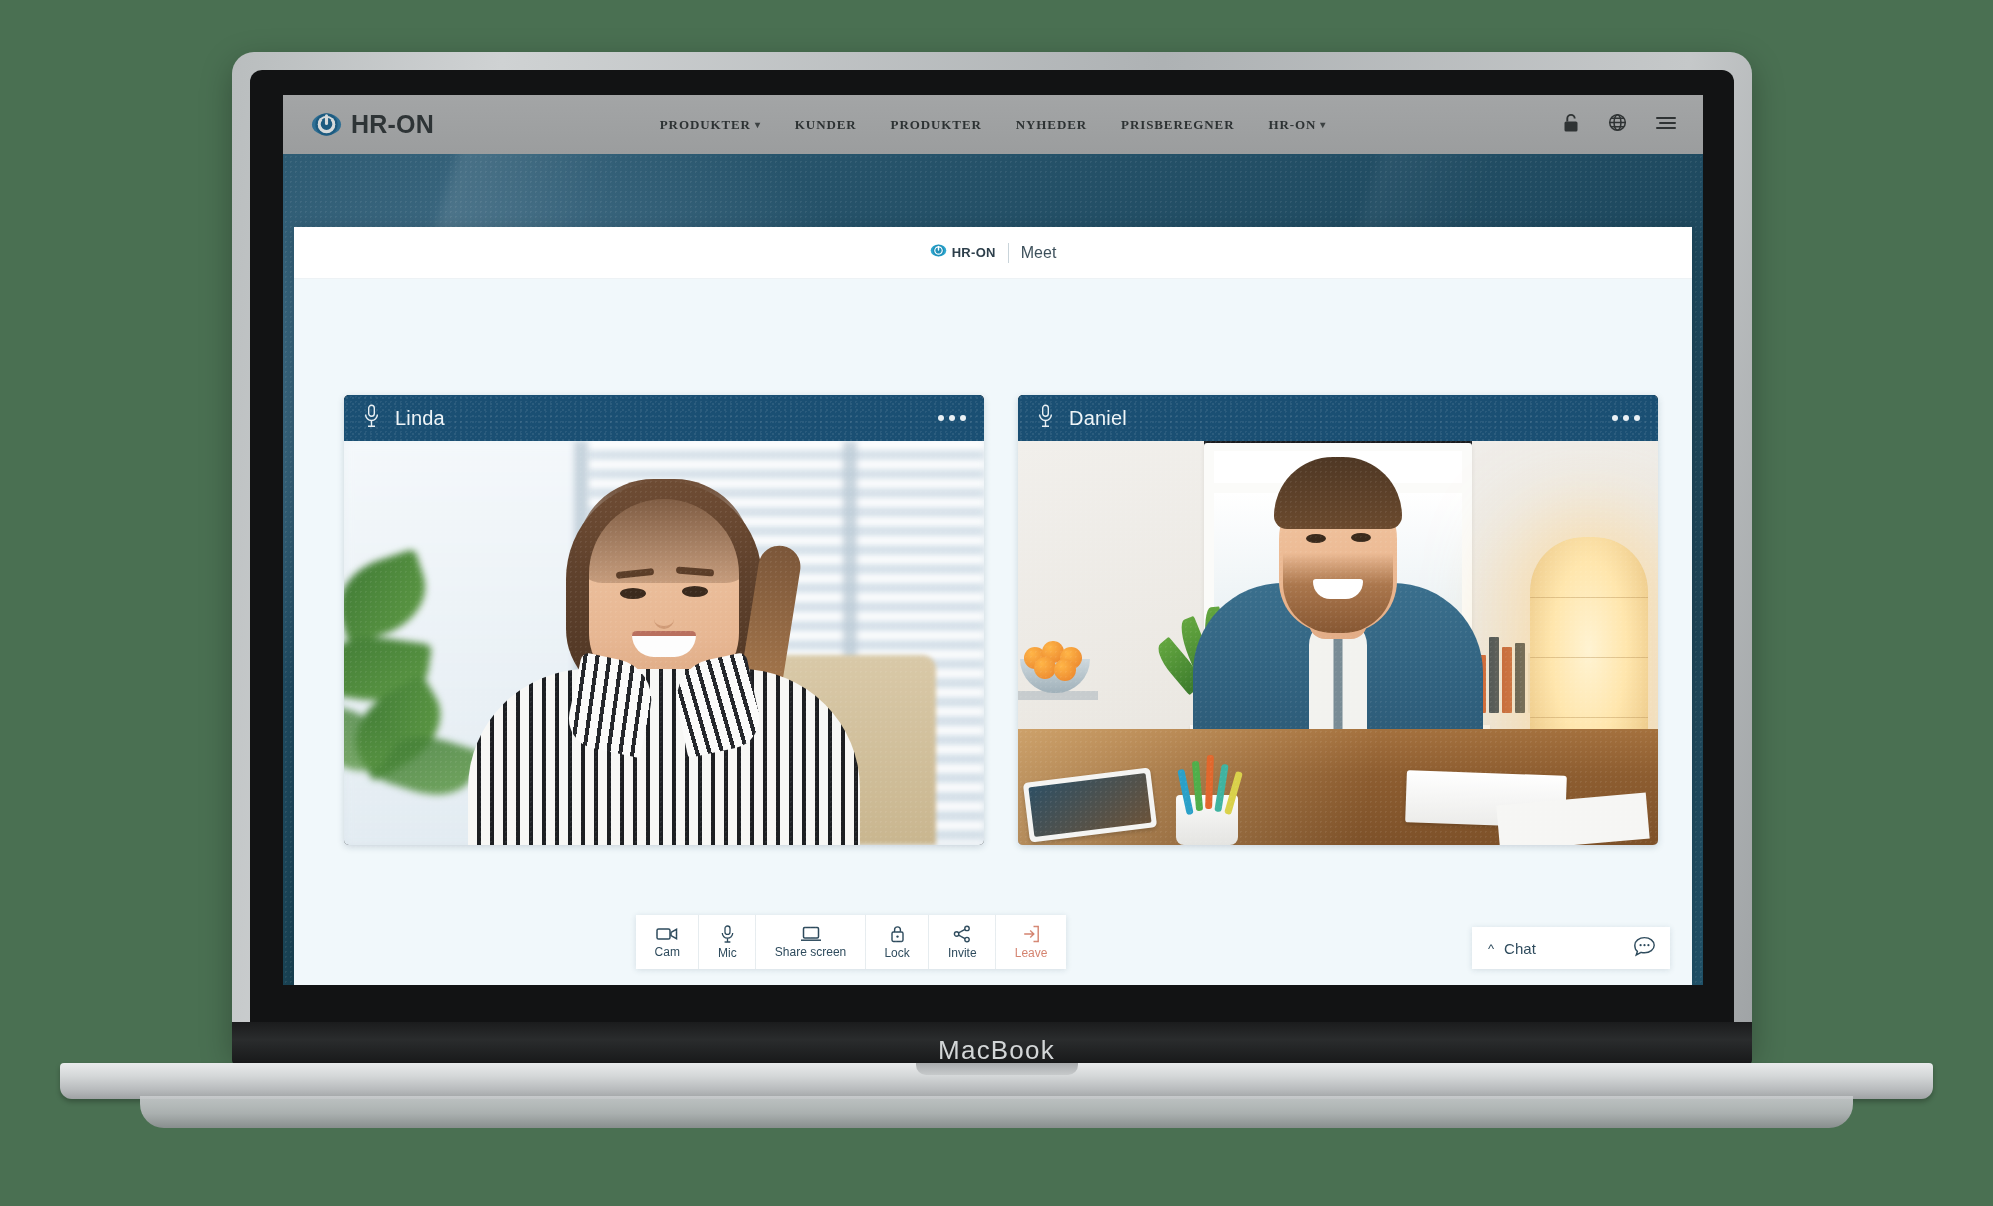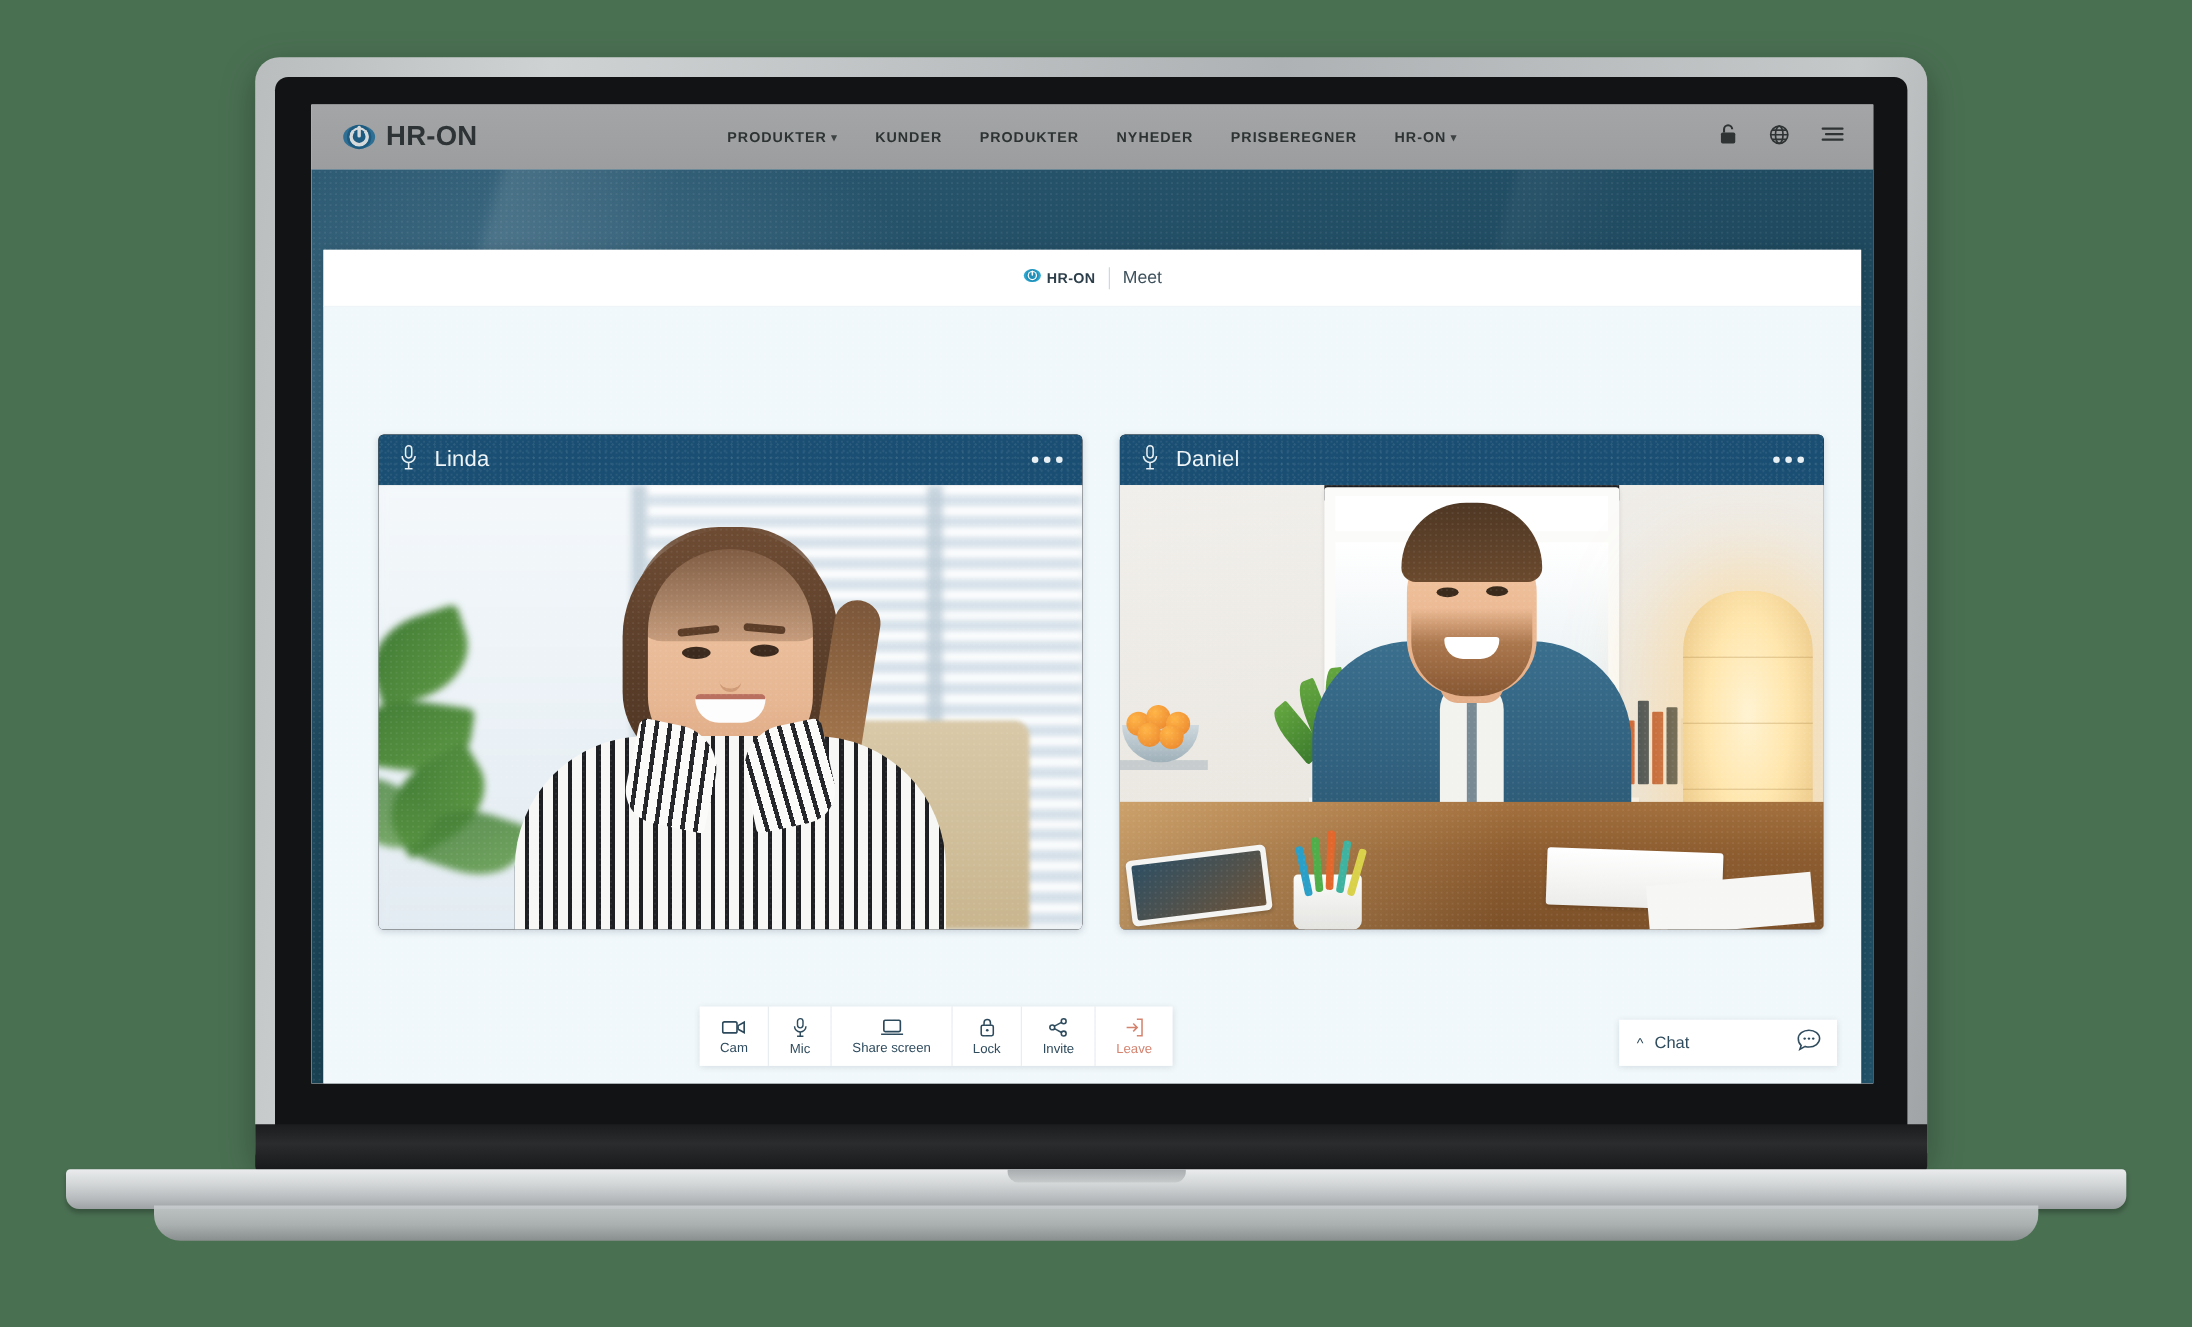--- a/index.html
+++ b/index.html
@@ -102,20 +102,21 @@
     position: relative; display: block;
   }
   #site-logo .wordmark {
     font-size: 25px; font-weight: bold; letter-spacing: .2px;
     color: #2e3436;
   }
   #main-nav {
     position: absolute; left: 0; right: 0;
     display: flex; justify-content: center; gap: 34px;
     pointer-events: none;
+    font-family: Liberation Serif, serif;
   }
   #main-nav > * { pointer-events: auto; }
   .nav-item {
     font-size: 13px; letter-spacing: .9px; font-weight: bold;
     color: #2d3233; white-space: nowrap;
     display: flex; align-items: center; gap: 4px;
   }
   .chev { font-size: 10px; opacity: .85; }
   #header-icons {
     margin-left: auto; display: flex; align-items: center; gap: 28px;
@@ -817,17 +818,18 @@
               </svg>
             </span>
           </div>
 
         </div>
       </div>
     </div>
   </div>
 
   <div id="laptop-hinge-bar"></div>
+  <div id="macbook-wordmark">MacBook</div>
   <div id="laptop-base"></div>
   <div id="laptop-base-notch"></div>
   <div id="laptop-foot"></div>
 
 </div>
 
 </body></html>

